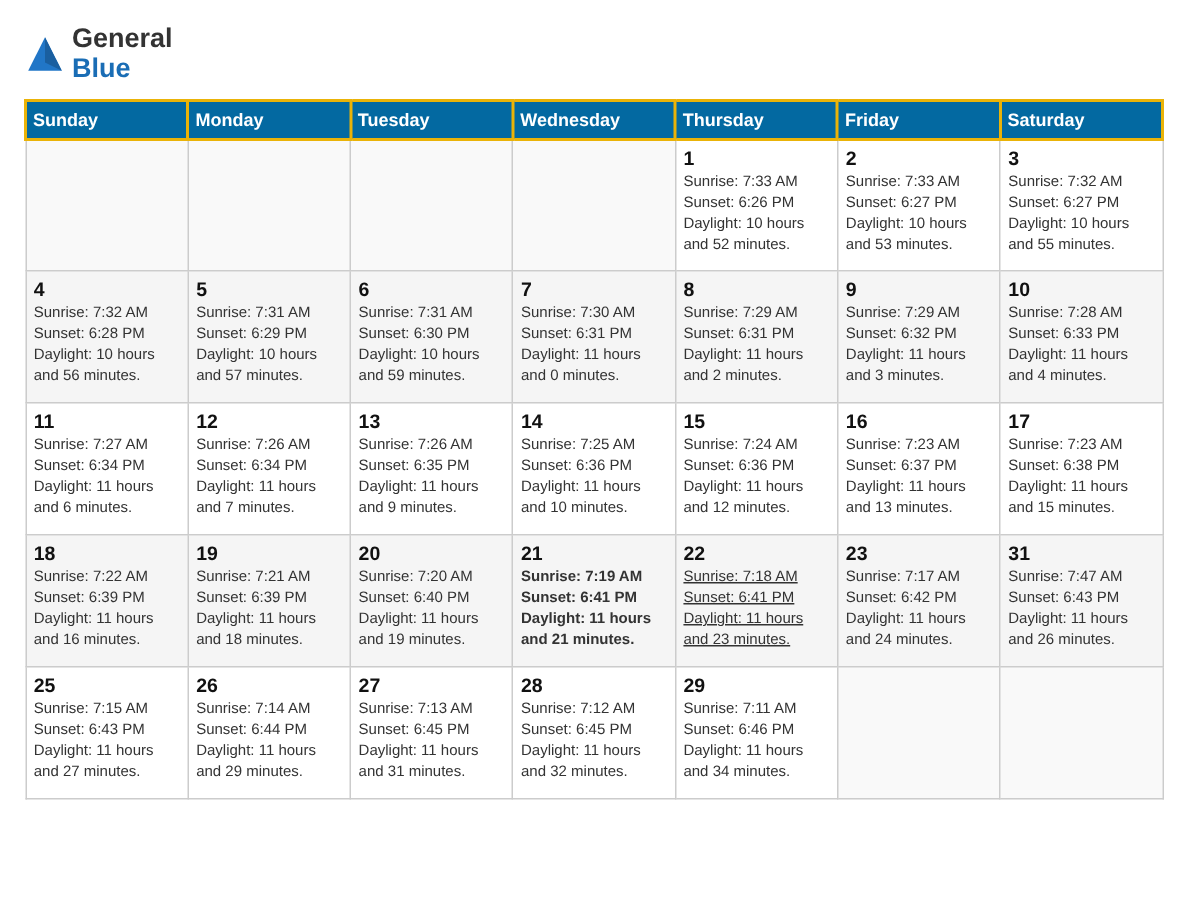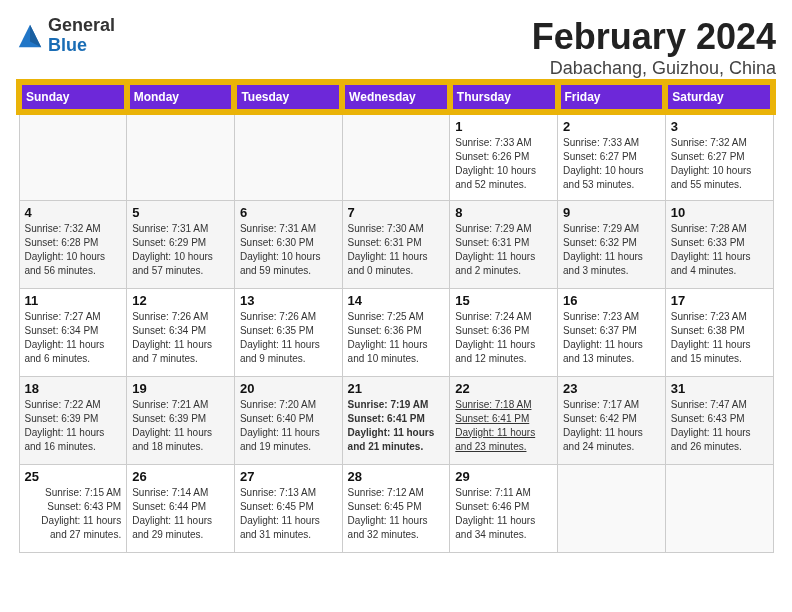--- a/index.html
+++ b/index.html
@@ -7,20 +7,21 @@
       font-family: Arial, sans-serif;
       background: #fff;
       width: 792px;
       min-height: 612px;
       padding: 16px;
     }
     .header-area {
       display: flex;
       justify-content: space-between;
       align-items: flex-start;
+      margin-bottom: 10px;
     }
     .logo {
       display: flex;
       align-items: center;
       gap: 4px;
     }
     .logo-text {
       font-size: 18px;
       font-weight: bold;
       line-height: 1.1;
@@ -42,27 +43,27 @@
     .location-title {
       font-size: 18px;
       color: #444;
     }
     table {
       width: 100%;
       border-collapse: collapse;
       table-layout: fixed;
     }
     thead tr th {
-      background-color: #6d28d9;
+      background-color: #0369a1;
       color: #fff;
       font-size: 12px;
       font-weight: bold;
       padding: 5px 4px;
       text-align: left;
-      border: 6px solid #eab308;
+      border: 2px solid #eab308;
     }
     tbody tr td {
       border: 1px solid #ccc;
       vertical-align: top;
       padding: 4px 5px;
       height: 88px;
       font-size: 10.5px;
       color: #222;
       background: #fff;
     }
@@ -91,24 +92,20 @@
   <div class="logo">
     <svg class="logo-icon" viewBox="0 0 40 40">
       <polygon points="20,4 36,36 4,36" fill="#2176c7"></polygon>
       <polygon points="20,4 36,36 20,28" fill="#1a5fa0"></polygon>
     </svg>
     <div class="logo-text">
       <span class="logo-general">General</span><br>
       <span class="logo-blue">Blue</span>
     </div>
   </div>
-  <div class="title-block">
-    <div class="month-title">February 2024</div>
-    <div class="location-title">Dabachang, Guizhou, China</div>
-  </div>
 </div>
 
 <table>
   <thead>
     <tr id="weekday-header">
     <th>Sunday</th>
         <th>Monday</th>
         <th>Tuesday</th>
         <th>Wednesday</th>
         <th>Thursday</th>
@@ -293,21 +290,21 @@
           <div class="day-num">31</div>
           <div class="cell-info" style="white-space: pre-line;">Sunrise: 7:47 AM
 Sunset: 6:43 PM
 Daylight: 11 hours
 and 26 minutes.</div>
         </td>
       </tr>
       <tr>
         <td>
           <div class="day-num">25</div>
-          <div class="cell-info" style="white-space: pre-line; text-align: right;">Sunrise: 7:15 AM
+          <div class="cell-info" style="white-space: pre-line;">Sunrise: 7:15 AM
 Sunset: 6:43 PM
 Daylight: 11 hours
 and 27 minutes.</div>
         </td>
         <td>
           <div class="day-num">26</div>
           <div class="cell-info" style="white-space: pre-line;">Sunrise: 7:14 AM
 Sunset: 6:44 PM
 Daylight: 11 hours
 and 29 minutes.</div>

